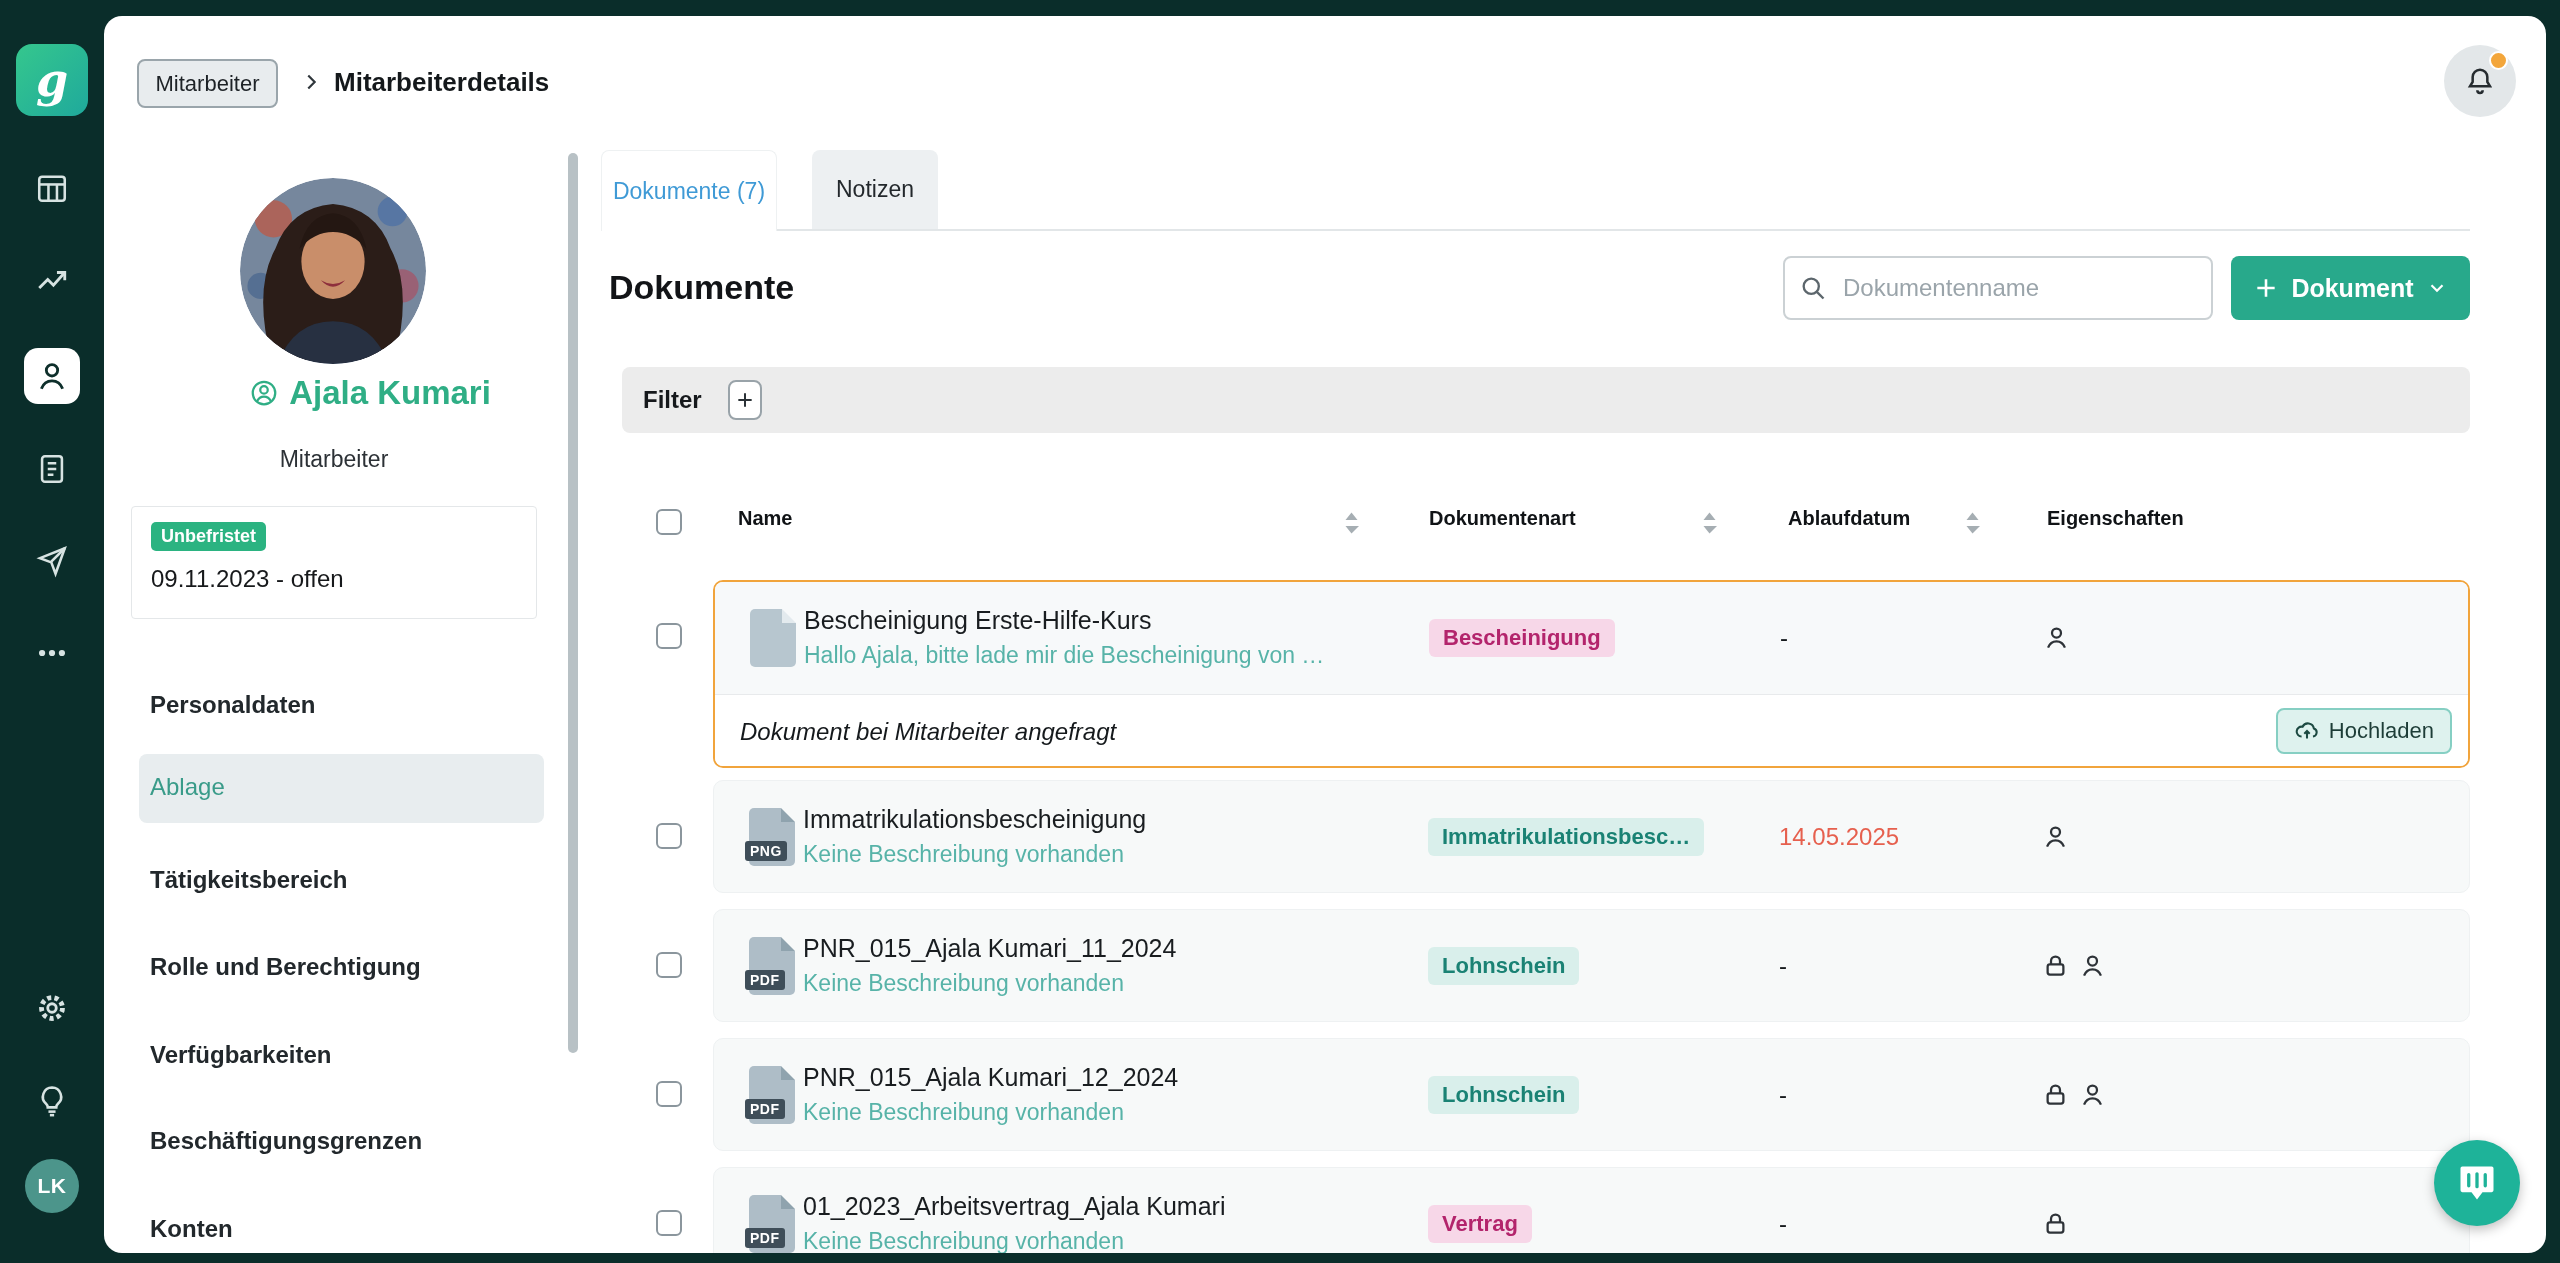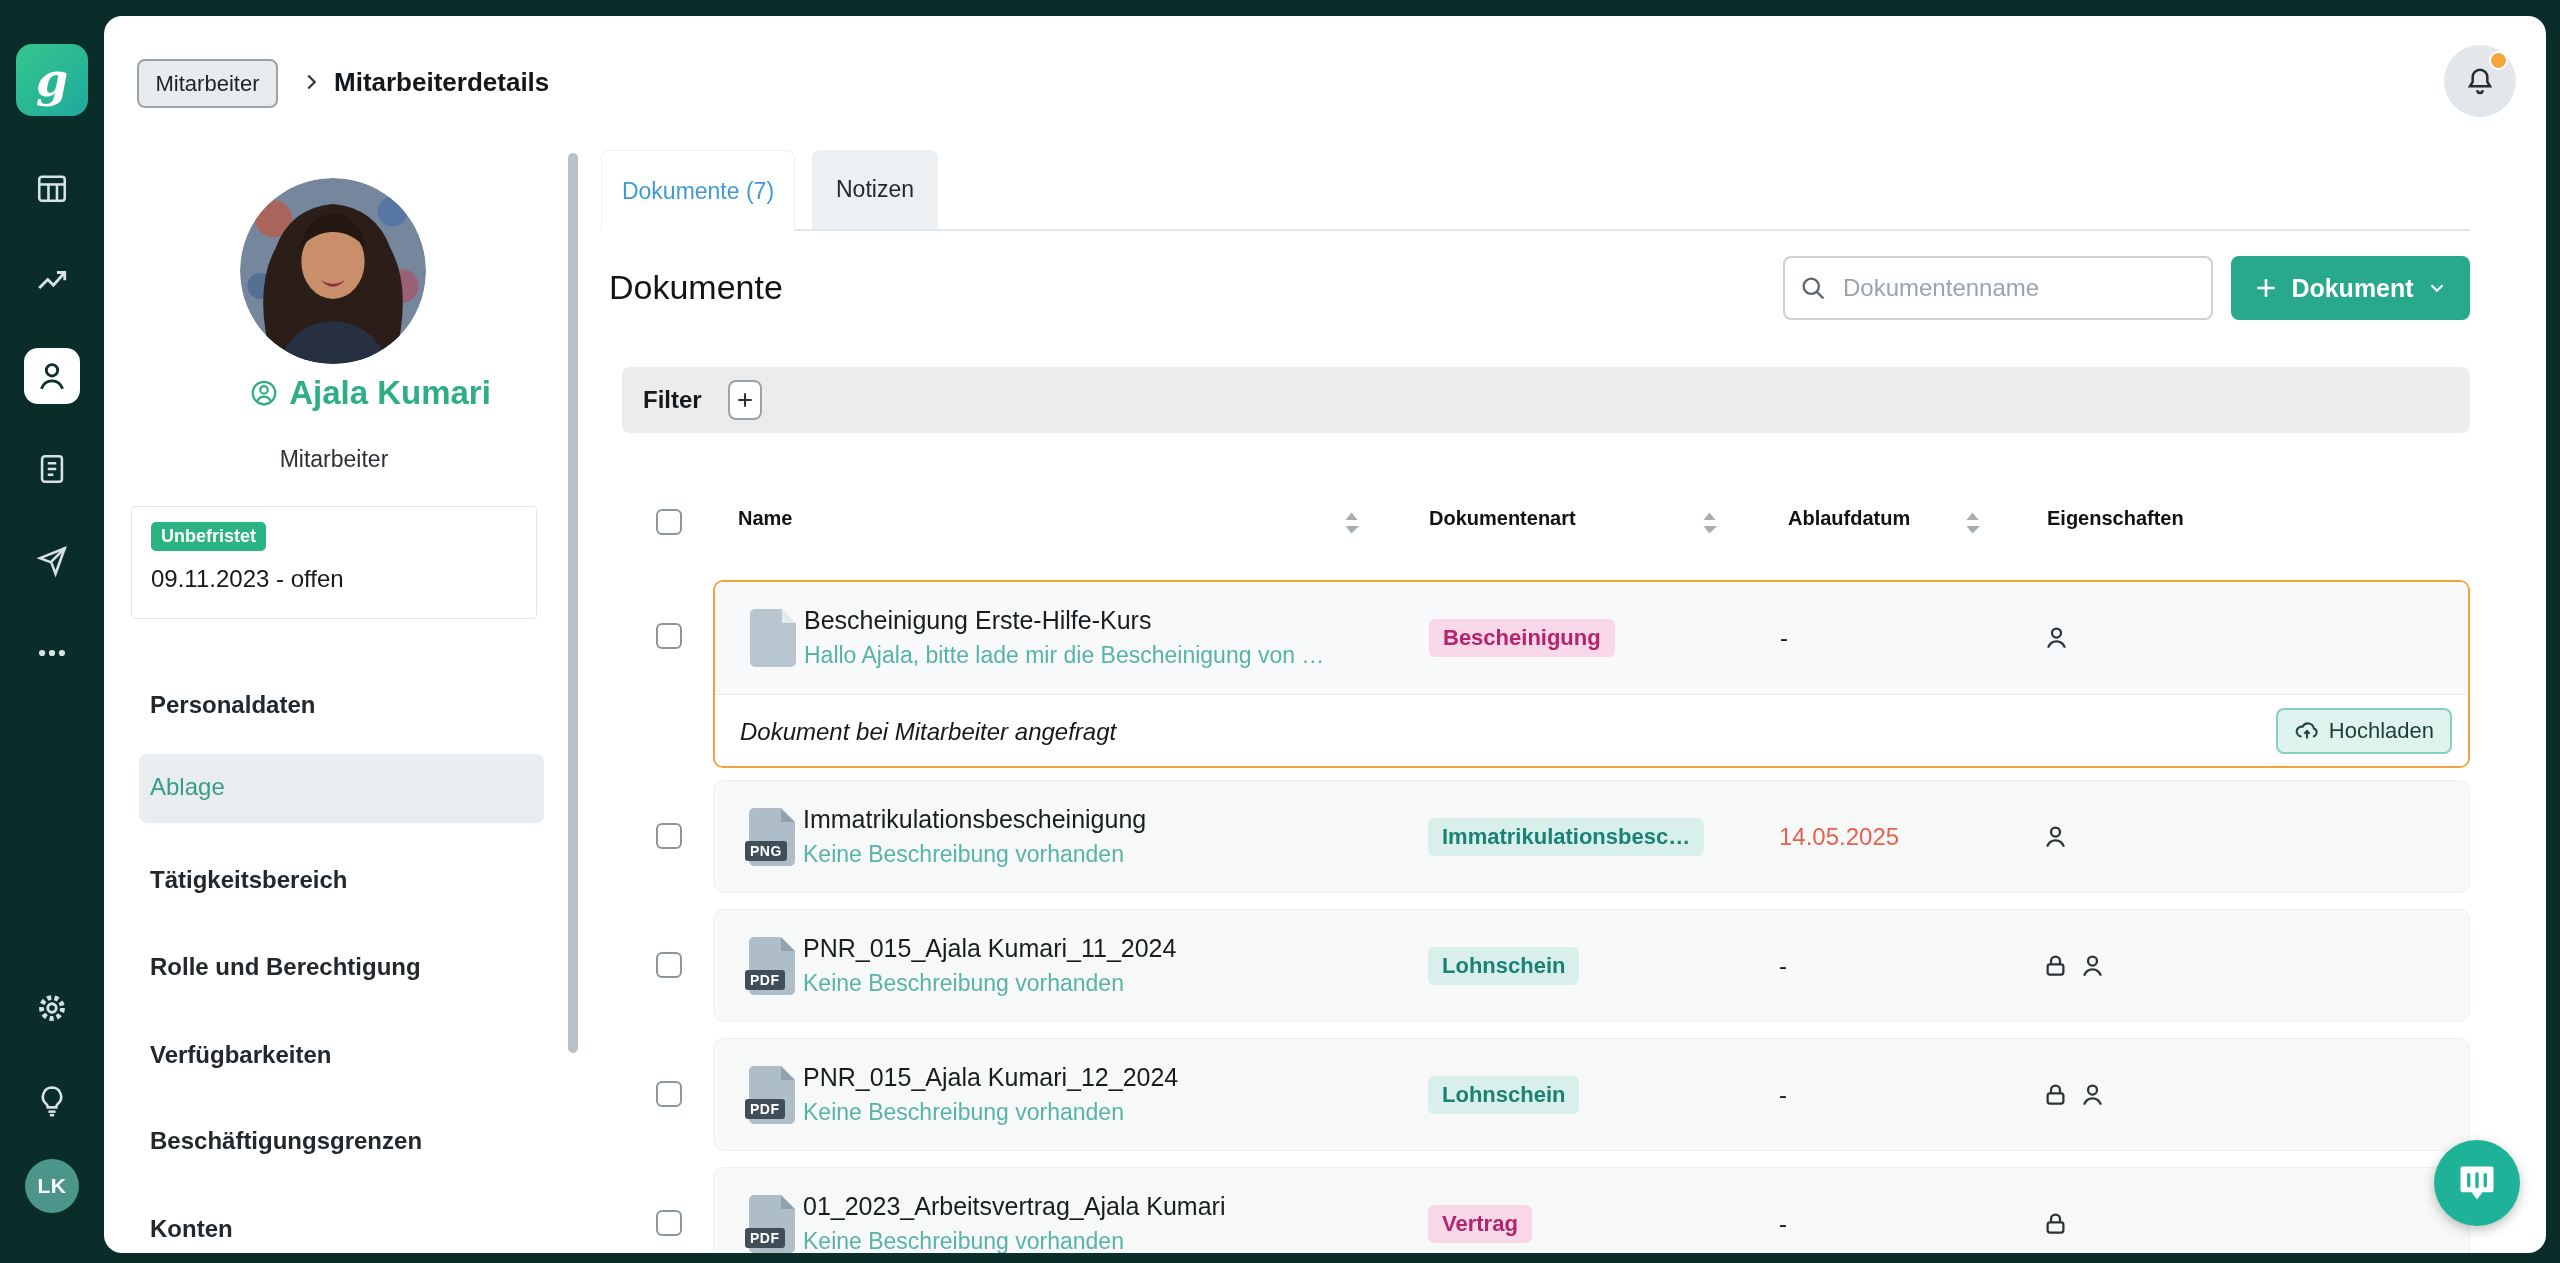--- a/index.html
+++ b/index.html
@@ -47,24 +47,24 @@
     display:flex;align-items:center;cursor:pointer;}
   .nav-active-bg{position:absolute;left:35px;top:738px;width:405px;height:69px;background:#e8edef;border-radius:8px;cursor:pointer;}
   .nav-active-bg .lbl{position:absolute;left:11px;top:0;height:66px;display:flex;align-items:center;font-size:24px;font-weight:500;color:#399b89;}
 
   .vscroll{position:absolute;left:464px;top:137px;width:10px;height:900px;background:#b8c1c5;border-radius:5px;cursor:grab;}
 
   
   .tab-line{position:absolute;left:497px;top:213px;width:1869px;height:2px;background:#e2e6e8;}
   .tab{position:absolute;top:134px;height:79px;border-radius:8px 8px 0 0;display:flex;align-items:center;justify-content:center;
     font-size:23px;cursor:pointer;}
-  .tab.active{left:497px;width:194px;height:81px;background:#fff;color:#3f9ad6;z-index:2;border:1px solid #eef1f2;border-bottom:none;box-sizing:border-box;}
+  .tab.active{left:497px;width:176px;height:81px;background:#fff;color:#3f9ad6;z-index:2;border:1px solid #eef1f2;border-bottom:none;box-sizing:border-box;}
   .tab.inactive{left:708px;width:126px;background:#edf0f2;color:#23282c;}
 
-  .doc-title{position:absolute;left:505px;top:252px;font-size:34px;font-weight:400;color:#121417;}
+  .doc-title{position:absolute;left:505px;top:252px;font-size:34px;font-weight:700;color:#121417;}
 
   .search{position:absolute;left:1679px;top:240px;width:430px;height:64px;box-sizing:border-box;}
   .search input{width:100%;height:100%;box-sizing:border-box;border:2px solid #cbd1d4;border-radius:8px;
     padding:0 16px 0 58px;font-size:24px;color:#333;font-family:inherit;outline:none;background:#fff;}
   .search input::placeholder{color:#9aa4aa;}
   .search .mag{position:absolute;left:16px;top:18px;}
 
   .add-btn{position:absolute;left:2127px;top:240px;width:239px;height:64px;background:#28a98b;border-radius:8px;
     display:flex;align-items:center;justify-content:center;gap:12px;color:#fff;font-size:25px;font-weight:600;cursor:pointer;}
 

